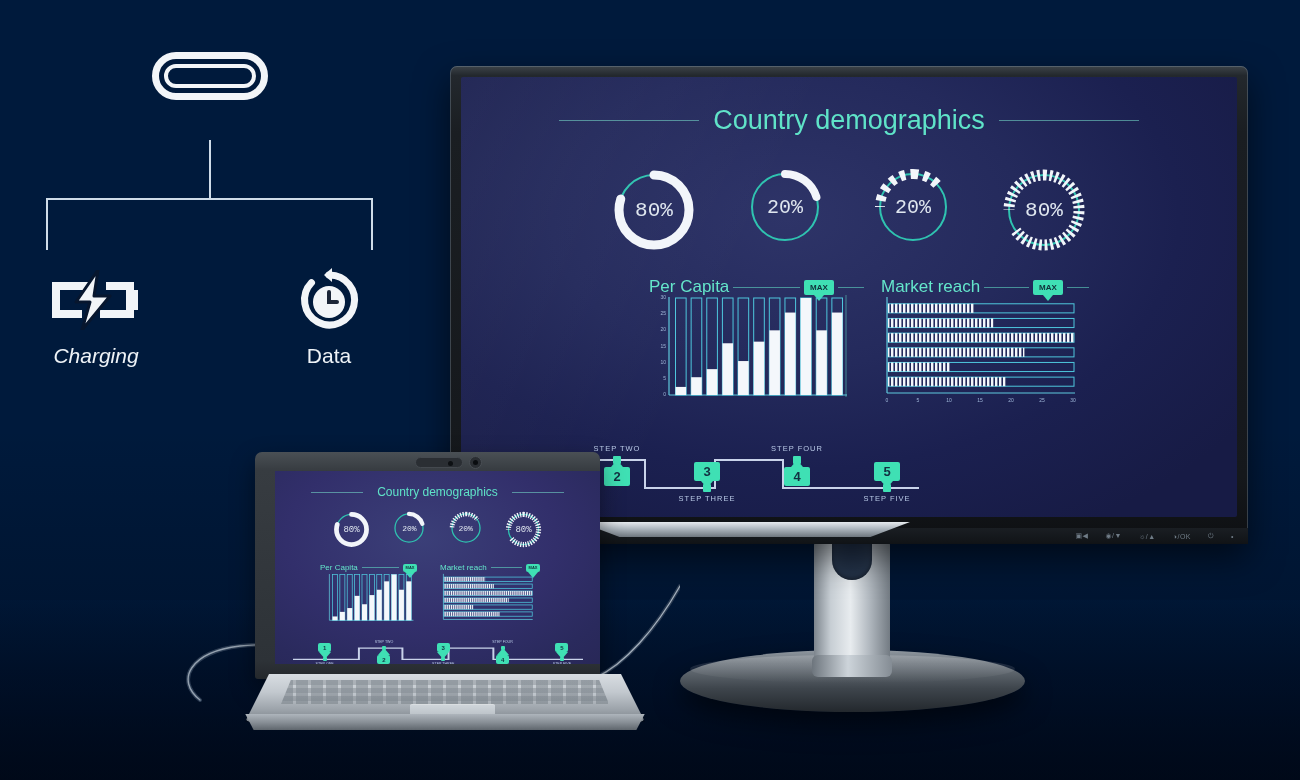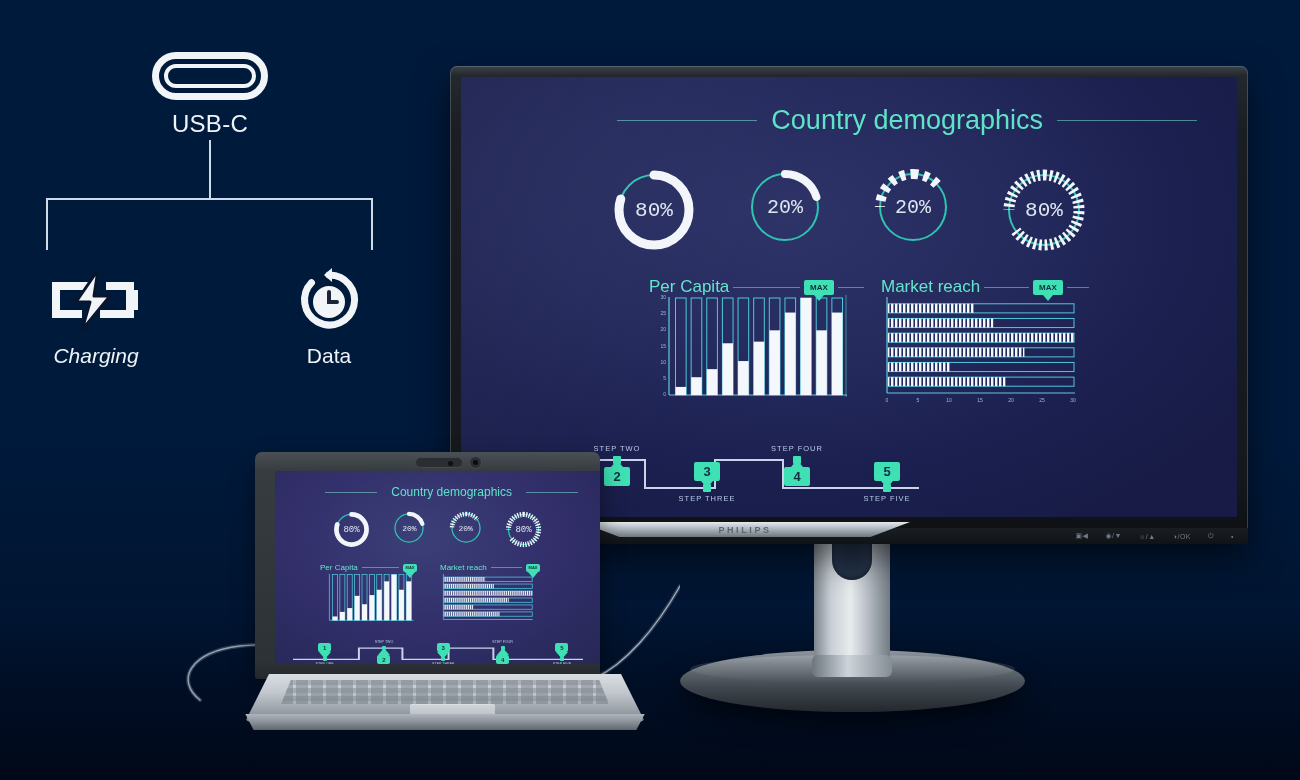--- a/index.html
+++ b/index.html
@@ -75,21 +75,21 @@
   .stand-neck-b{position:absolute;left:812px;top:655px;width:80px;height:22px;border-radius:6px;
     background:linear-gradient(90deg,#6d757d,#cdd4da 45%,#848c94);}
   .stand-base{position:absolute;left:680px;top:650px;width:345px;height:62px;border-radius:50%;
     background:linear-gradient(180deg,#8f979f 0%,#6d757d 22%,#3e454c 62%,#23282d 100%);
     box-shadow:0 12px 26px rgba(0,0,0,.55);}
   .stand-base:after{content:"";position:absolute;left:10px;top:5px;right:10px;height:28px;border-radius:50%;
     background:linear-gradient(180deg,rgba(255,255,255,.18),rgba(255,255,255,0));}
 
   
   .dash{position:absolute;inset:0;}
-  .dash-title-row{position:absolute;left:0;right:0;display:flex;align-items:center;justify-content:flex-end;gap:14px;}
+  .dash-title-row{position:absolute;left:0;right:0;display:flex;align-items:center;justify-content:center;gap:14px;}
   .dash-rule{height:1px;background:rgba(120,225,205,.55);}
   .dash-title{color:#5fe3c8;white-space:nowrap;}
 
   .donuts{position:absolute;display:flex;justify-content:space-between;}
   .donut{position:relative;font-family:Liberation Mono, monospace;}
   .donut .pct{position:absolute;inset:0;display:flex;align-items:center;justify-content:center;
     color:#dfe6ef;}
 
   .panel-head{position:absolute;display:flex;align-items:center;gap:4px;text-align:center;}
   .panel-head .ptitle{color:#64e6cb;white-space:nowrap;}
@@ -147,21 +147,20 @@
 
 <div id="stage">
   <div class="bg"></div>
   <div class="floor"></div>
   <div class="bg2"></div>
 
   <div class="usb-panel">
     <div class="usbc-port">
       <div class="inner"></div>
     </div>
-    <div class="usbc-label">USB-C</div>
 
     <div class="tree">
       <div class="vline"></div>
         <div class="hline"></div>
         <div class="d1"></div>
         <div class="d2"></div>
     </div>
 
     <div class="feat f-charging">
       <div class="ficon">
@@ -385,21 +384,20 @@
               <div class="stepnode up" style="left: 395px; width: 26px; height: 19px; font-size: 13px; top: 30px;">5</div>
               <div class="stepdot" style="left: 404px; top: 52px; width: 8px; height: 8px;"></div>
               <div class="stepcap" style="left: 358px; width: 100px; font-size: 7.5px; letter-spacing: 1px; top: 62px;">STEP FIVE</div>
             </div>
         </div>
       </div>
     </div>
 
     <div class="mon-chin"></div>
     <div class="mon-strip"></div>
-    <div class="mon-logo">PHILIPS</div>
     <div class="mon-keys">
       <span>▣◀</span>
       <span>◉/▼</span>
       <span>☼/▲</span>
       <span>◑/OK</span>
       <span>⏻</span>
       <span>•</span>
     </div>
   </div>
 

